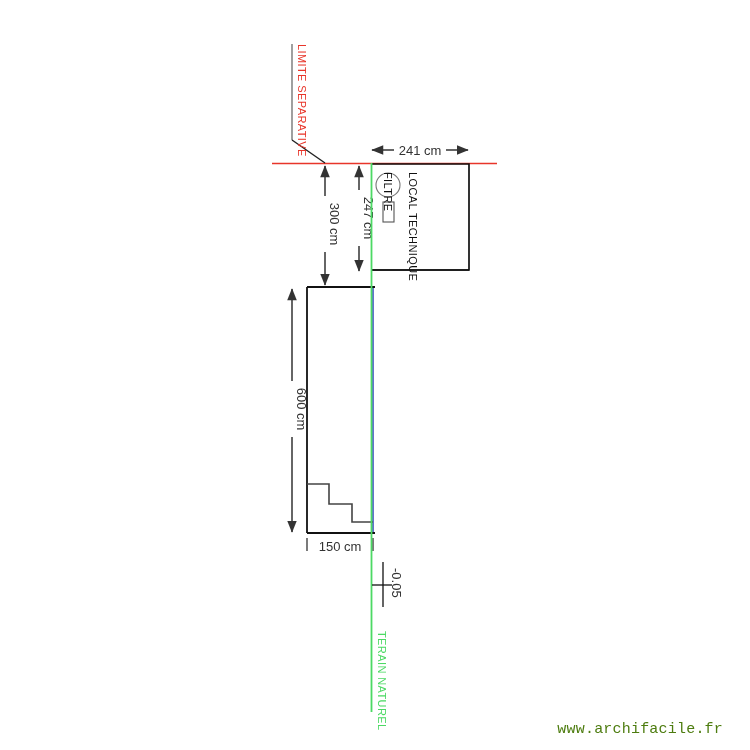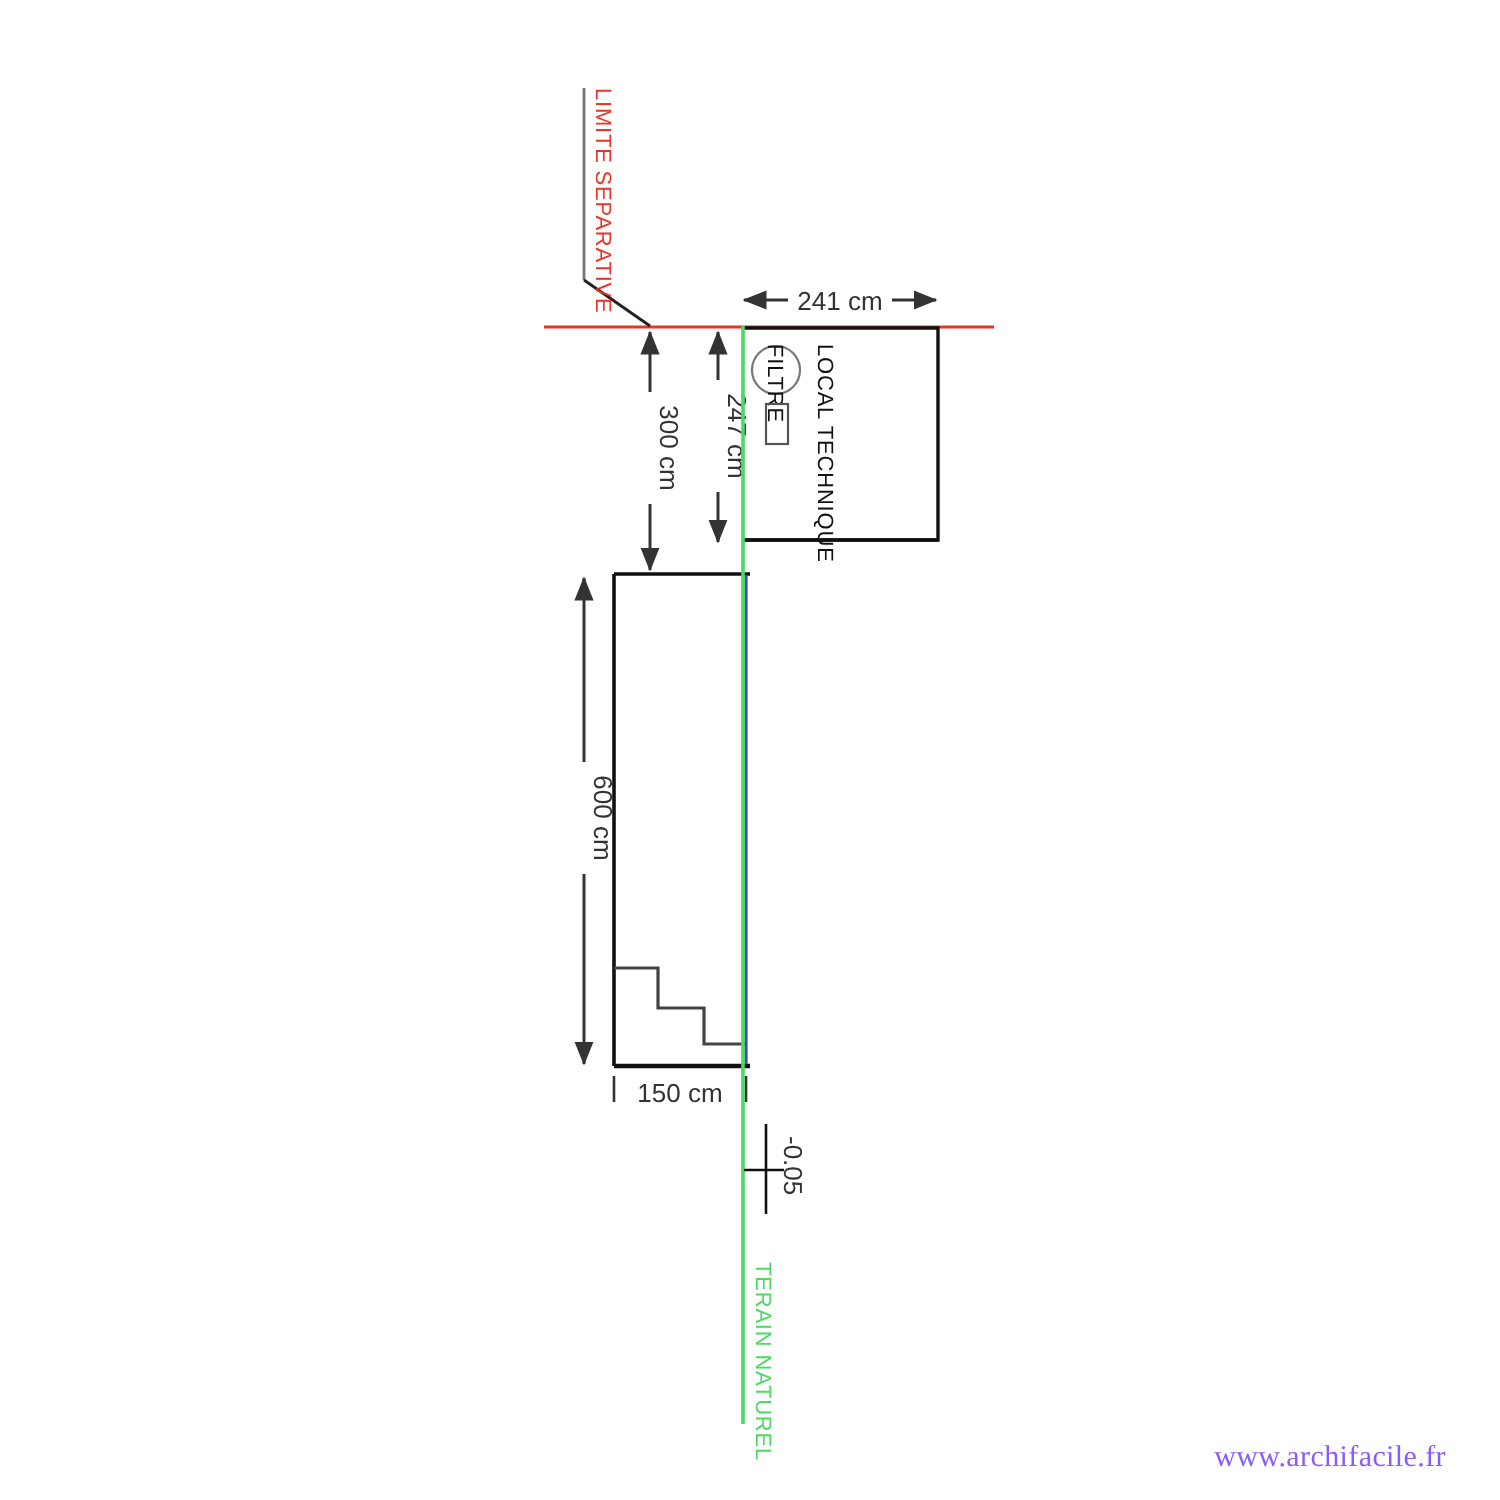--- a/index.html
+++ b/index.html
@@ -31,23 +31,23 @@
   }
   .dimtext {
     font-family: "Liberation Sans", sans-serif;
     font-size: 13px;
     fill: #333333;
   }
   .watermark {
     position: absolute;
     right: 27px;
     bottom: 12px;
-    font-family: Liberation Serif, serif;
+    font-family: Liberation Mono, monospace;
     font-size: 15px;
-    color: #8b5cf6;
+    color: #4d7c0f;
     letter-spacing: 0.2px;
     white-space: nowrap;
   }
 </style>
 </head>
 <body>
 
 <div id="canvas">
 
   <svg id="plan" viewBox="0 0 750 750" xmlns="http://www.w3.org/2000/svg">

